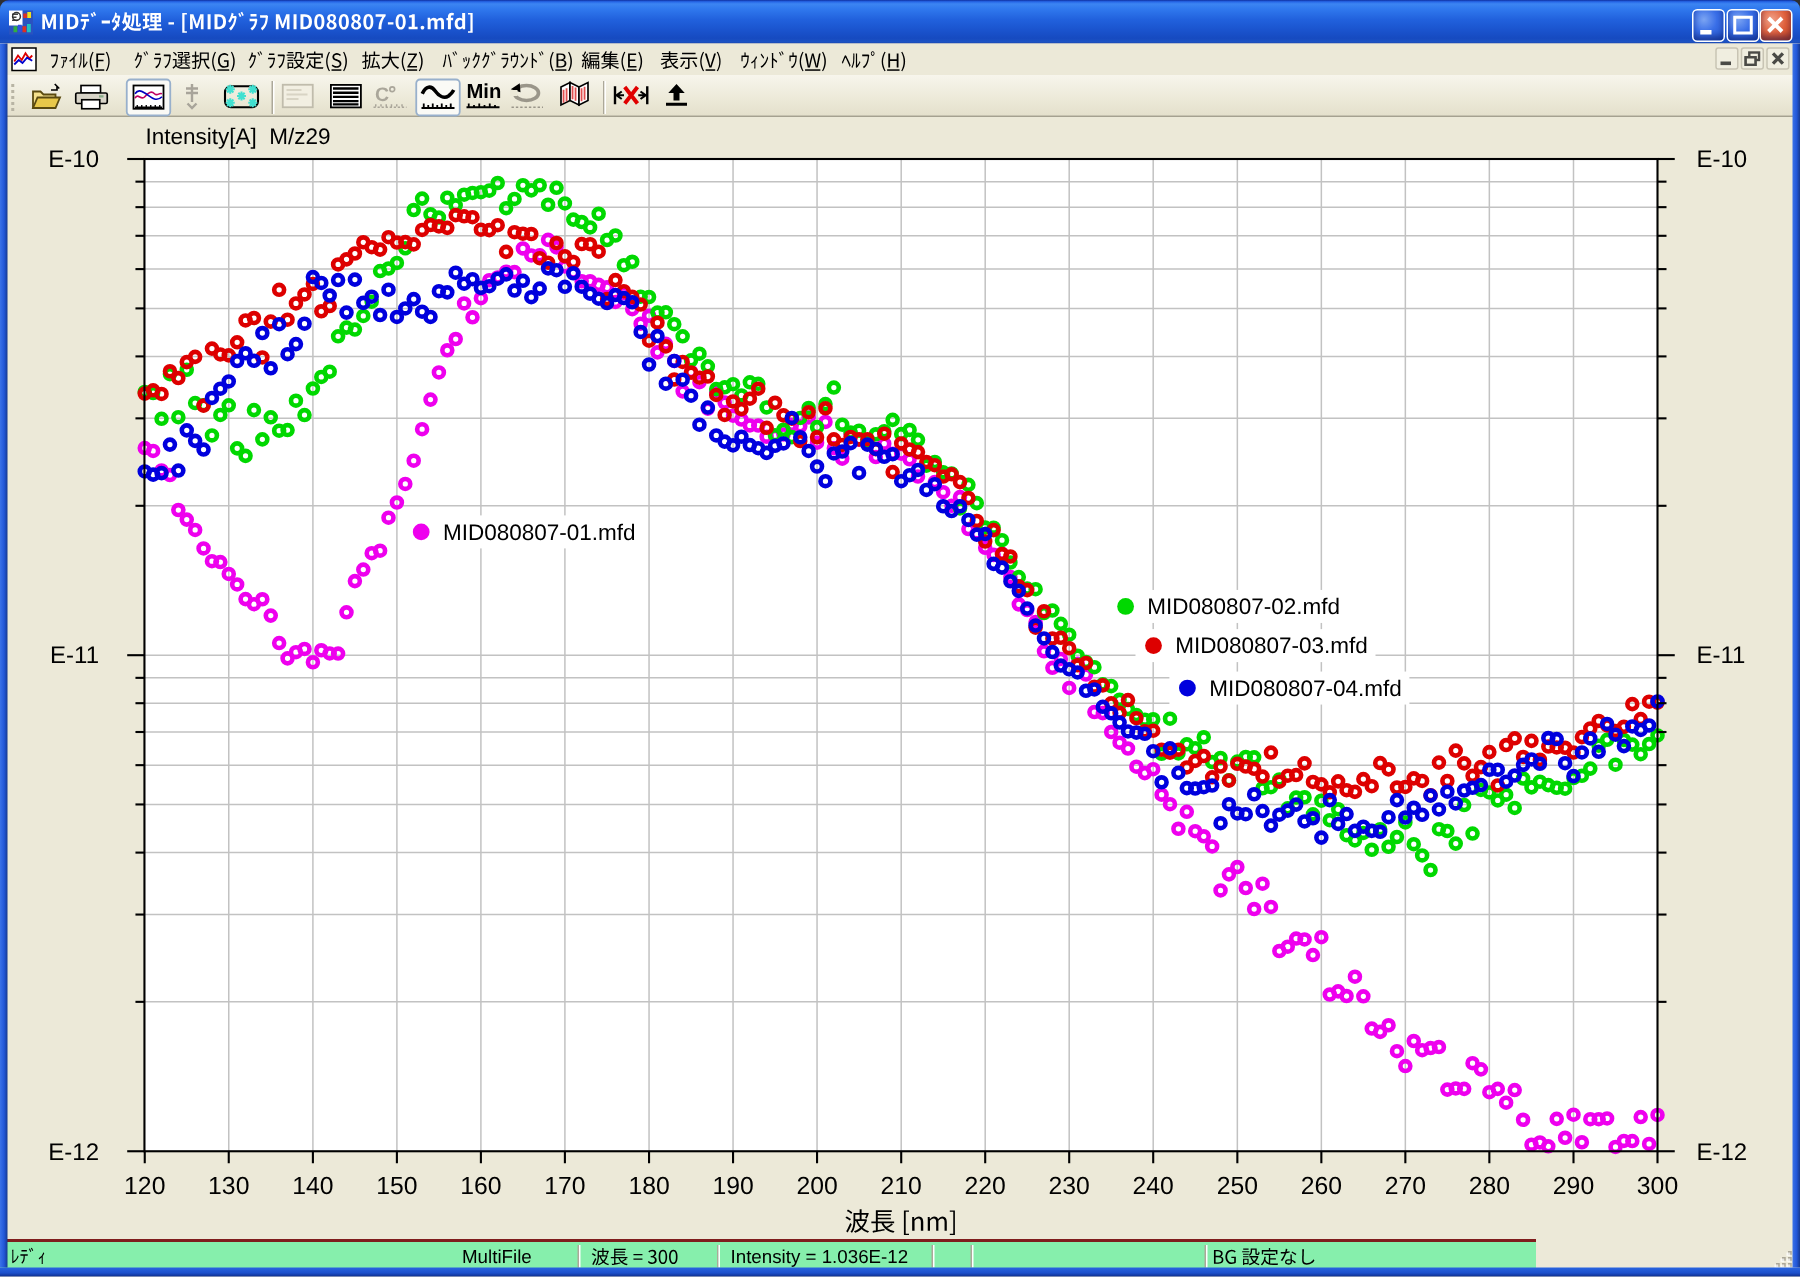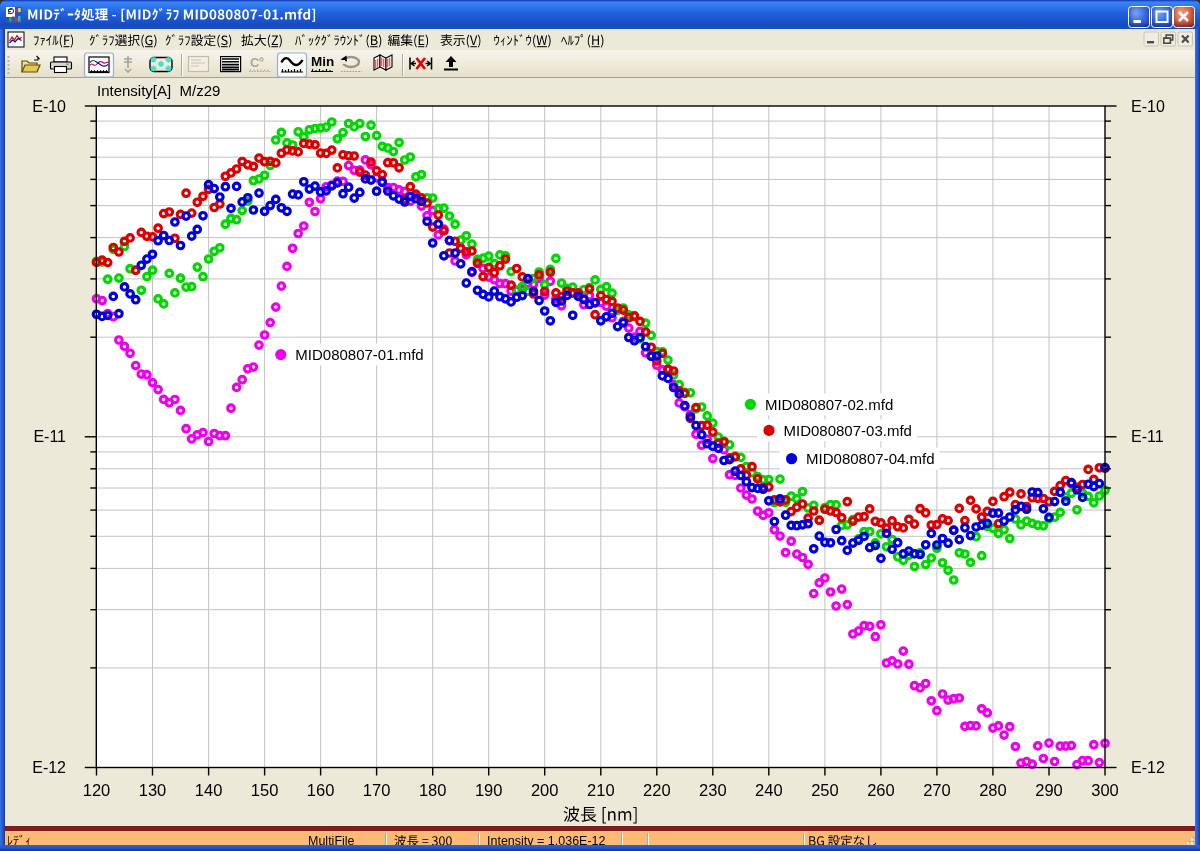--- a/index.html
+++ b/index.html
@@ -6,21 +6,21 @@
 #titlebar{position:absolute;left:0;top:0;width:1200px;height:29px;
 background:linear-gradient(180deg,#0f2fa0 0%,#2667e8 4%,#3c85f2 9%,#3079ee 20%,#2161dd 45%,#1a53cd 70%,#164ac0 88%,#1d54c4 97%,#16399c 100%);
 border-radius:6px 6px 0 0;}
 .tbtn{position:absolute;top:5.5px;width:20px;height:20px;border-radius:3.5px;border:1.1px solid #fff;
 background:radial-gradient(circle at 35% 30%,#7ba4f2 0%,#3a6fe8 45%,#2052c8 100%);box-shadow:inset 0 -3px 4px rgba(0,10,80,.45);}
 .tbtn svg{position:absolute;left:0;top:0}
 #btnclose{background:radial-gradient(circle at 35% 30%,#f0a088 0%,#e0603c 50%,#c03c18 100%);}
 #menubar{position:absolute;left:0;top:29px;width:1200px;height:21px;background:#ece9d8;}
 #toolbar{position:absolute;left:0;top:50px;width:1200px;height:27px;border-bottom:1px solid #a5a190;background:linear-gradient(180deg,#f7f5ec 0%,#ece9d8 60%,#e4e0cc 100%);}
 #client{position:absolute;left:0;top:78px;width:1200px;height:748px;background:#ece9d8;}
-#statusbar{position:absolute;left:0;top:826px;width:1200px;height:19px;background:#fdba74;border-top:5px solid #7f1d1d;}
+#statusbar{position:absolute;left:0;top:826px;width:1024px;height:19px;background:#86efac;border-top:2px solid #7f1d1d;}
 #bottomedge{position:absolute;left:0;top:845px;width:1200px;height:6px;background:linear-gradient(180deg,#2964e0 0%,#1c50cc 60%,#0f2f8e 100%);}
 .sideborder{position:absolute;top:29px;height:816px;width:5px;background:linear-gradient(90deg,#3a72e8 0%,#2257d8 55%,#16398f 100%);}
 #rb{right:0;background:linear-gradient(270deg,#16398f 0%,#2257d8 45%,#3a72e8 100%);}
 </style></head><body>
 <div id="corner"></div>
 <div id="win">
 <div id="titlebar"><svg width="1200" height="29">
         <g>
           <rect x="6" y="7" width="16" height="16" fill="#2a52c0"></rect>
           <rect x="6" y="7" width="9" height="10" fill="#fff"></rect>

